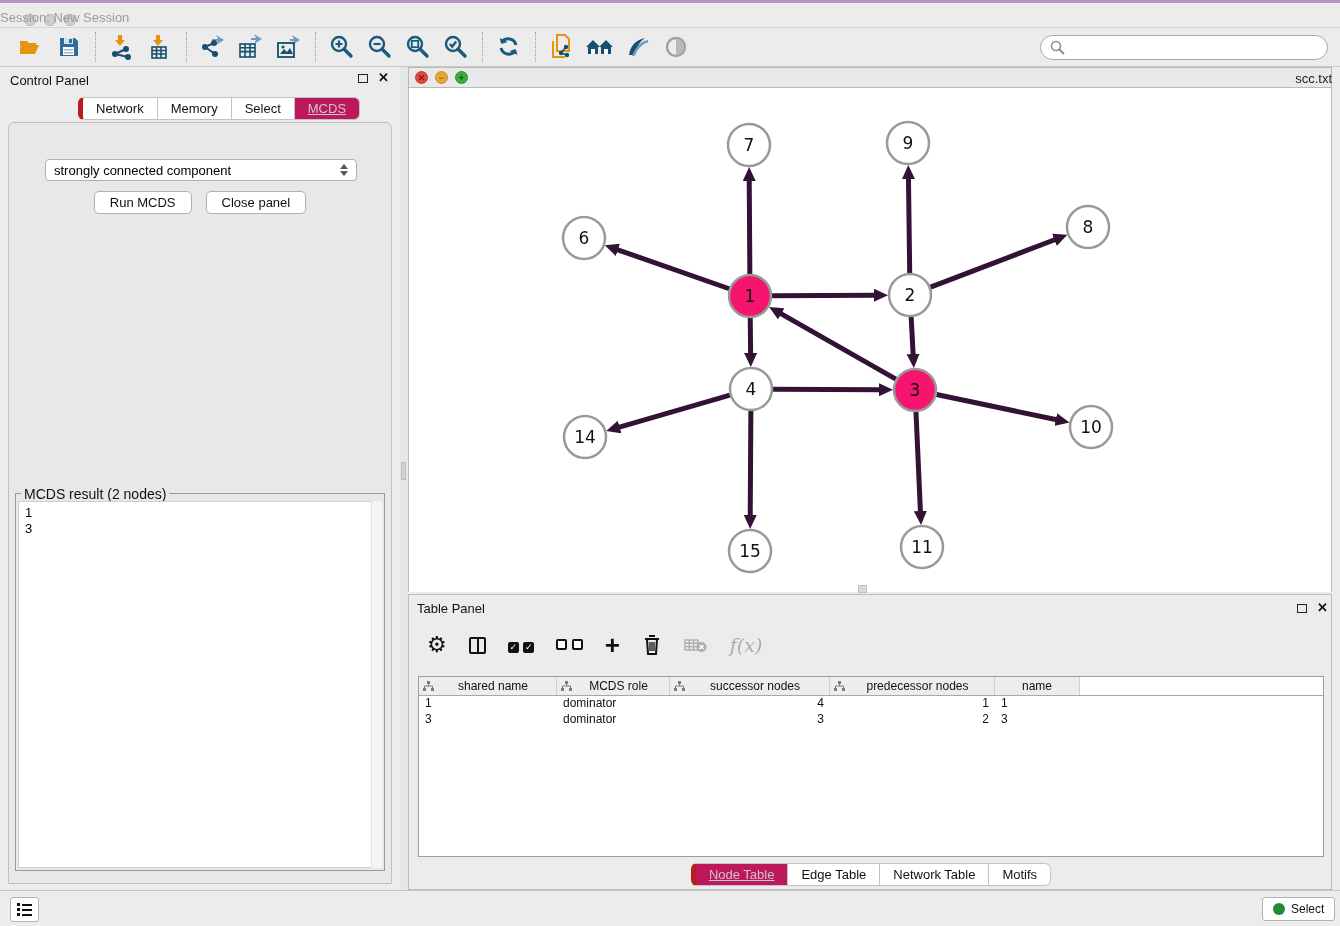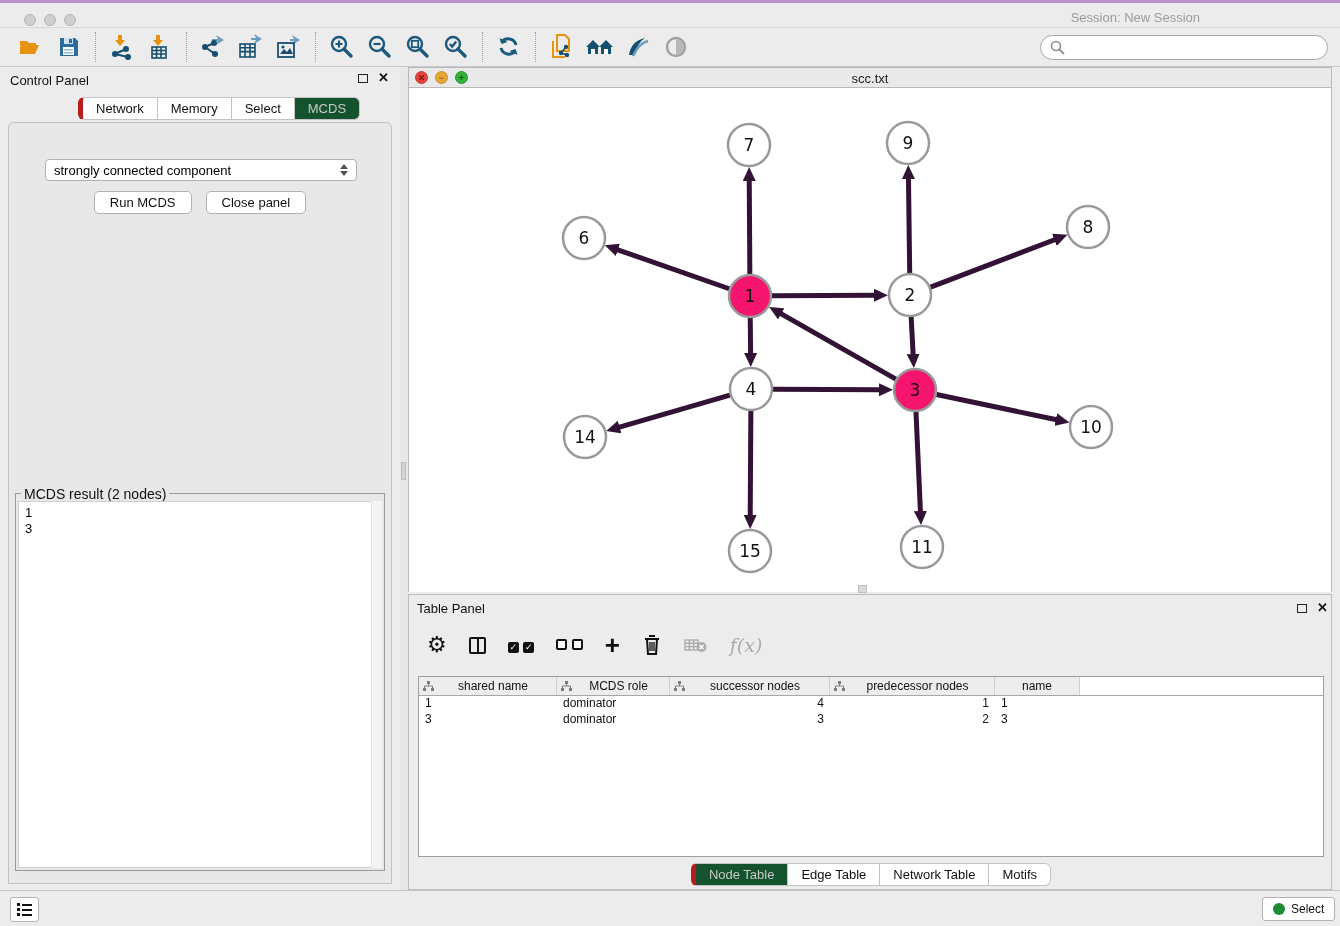--- a/index.html
+++ b/index.html
@@ -5,42 +5,42 @@
   * { margin:0; padding:0; box-sizing:border-box; }
   html,body { width:1340px; height:926px; font-family:"Liberation Sans", sans-serif; background:#ececec; overflow:hidden; }
   .abs { position:absolute; }
   #app { position:relative; width:1340px; height:926px; background:#ececec; }
 
   
   #top-strip { left:0; top:0; width:1340px; height:3px; background:#b793c5; }
   #titlebar { left:0; top:3px; width:1340px; height:25px; background:#ececec; border-bottom:1px solid #d6d6d6; }
   .mac-dot { width:12px; height:12px; border-radius:50%; background:#cfcfcf; border:1px solid #b5b5b5; display:inline-block; margin-right:8px; }
   #mac-dots { left:24px; top:9px; }
-  #main-title { left:0; top:7px; width:1200px; text-align:right; color:#9b9b9b; font-size:13px; }
+  #main-title { left:0; top:7px; width:1200px; text-align:left; color:#9b9b9b; font-size:13px; }
 
   
   #toolbar { left:0; top:28px; width:1340px; height:39px; background:#ececec; border-bottom:1px solid #c9c9c9; display:flex; align-items:center; padding:0 12px; }
   .tbtn { width:38px; height:32px; display:flex; align-items:center; justify-content:center; }
   .sep { width:0; height:30px; border-left:1px dotted #9b9b9b; margin:0 7px; }
   #search-wrap { margin-left:auto; width:288px; height:25px; background:#fff; border:1px solid #a9a9a9; border-radius:13px; display:flex; align-items:center; padding:0 9px; }
   #search-input { border:none; outline:none; flex:1; font-size:13px; background:transparent; margin-left:6px; }
 
   
   #control-panel { left:0; top:67px; width:400px; height:823px; background:#ececec; }
   #cp-header { left:10px; top:73px; font-size:13px; color:#111; }
   .win-icons { display:flex; gap:10px; align-items:center; }
   #cp-icons { left:358px; top:73px; }
   .float-ico { width:10px; height:9px; border:1.5px solid #222; display:inline-block; }
   .close-ico { font-size:13px; font-weight:bold; color:#111; line-height:10px; }
   .tabbar { display:flex; }
   #cp-tabs { left:78px; top:97px; }
   .tab { font-size:13px; padding:3px 13px; background:#fff; border:1px solid #c3c3c3; border-left:none; color:#111; }
   .tab:first-child { border-left:5px solid #b91c1c; border-radius:6px 0 0 6px; }
   .tab:last-child { border-radius:0 6px 6px 0; }
-  .tab.active { background:#14532d; color:#c9c9c9; }
+  .tab.active { background:#be185d; color:#c9c9c9;text-decoration:underline; }
   #cp-content { left:8px; top:122px; width:384px; height:762px; background:#e8e8e8; border:1px solid #c0c0c0; border-radius:6px 6px 0 0; }
   #opt-label { left:0; top:14px; width:100%; text-align:center; font-size:13px; color:#111; }
   #criterion { left:36px; top:36px; width:312px; height:22px; background:#fff; border:1px solid #b1b1b1; border-radius:4px; font-size:13px; display:flex; align-items:center; padding:0 8px; }
   .stepper { margin-left:auto; display:flex; flex-direction:column; gap:2px; }
   .tri-up { width:0; height:0; border-left:4px solid transparent; border-right:4px solid transparent; border-bottom:5px solid #555; }
   .tri-down { width:0; height:0; border-left:4px solid transparent; border-right:4px solid transparent; border-top:5px solid #555; }
   #cp-buttons { left:0; top:68px; width:100%; display:flex; justify-content:center; gap:14px; }
   .btn { background:#fff; border:1px solid #b1b1b1; border-radius:5px; font-size:13px; padding:3px 15px; color:#111; }
   #result-box { left:6px; top:370px; width:370px; height:378px; border:1px solid #9a9a9a; background:#e8e8e8; }
   #result-legend { left:5px; top:-8px; background:#e8e8e8; padding:0 3px; font-size:14px; color:#111; }
@@ -50,21 +50,21 @@
   
   #divider { left:400px; top:67px; width:8px; height:823px; background:#e7e7e7; }
   #divider-grip { left:1px; top:395px; width:5px; height:18px; background:#d2d2d2; border:1px solid #bdbdbd; }
 
   
   #net-titlebar { left:408px; top:67px; width:924px; height:21px; background:#e9e9e9; border:1px solid #b9b9b9; display:flex; align-items:center; padding:0 6px; }
   .tl { width:13px; height:13px; border-radius:50%; margin-right:7px; display:flex; align-items:center; justify-content:center; font-size:9px; font-weight:bold; }
   .tl-red { background:#e5463c; border:1px solid #c33a32; color:#7a1713; }
   .tl-yellow { background:#e6a637; border:1px solid #c98e28; color:#8a5d10; }
   .tl-green { background:#35b13b; border:1px solid #2a9430; color:#0e5a13; }
-  #net-title { position:absolute; left:408px; width:924px; text-align:center; font-size:13px; color:#222; }
+  #net-title { position:absolute; left:408px; width:924px; text-align:right; font-size:13px; color:#222; }
   #net-canvas { left:408px; top:88px; width:924px; height:504px; background:#fff; border-left:1px solid #b9b9b9; border-right:1px solid #b9b9b9; }
   #net-scroll-nub { left:858px; top:585px; width:9px; height:8px; background:#d9d9d9; border:1px solid #c2c2c2; }
 
   
   #table-panel { left:408px; top:594px; width:924px; height:296px; background:#ececec; border:1px solid #bdbdbd; }
   #tp-header { left:8px; top:6px; font-size:13px; color:#111; }
   #tp-icons { left:888px; top:8px; }
   #tp-toolbar { left:10px; top:32px; width:904px; height:36px; display:flex; align-items:center; gap:22px; padding-left:8px; }
   .gear-glyph { font-size:22px; color:#111; line-height:20px; }
   .cols-ico { width:17px; height:17px; border:2px solid #111; border-radius:2px; position:relative; }

